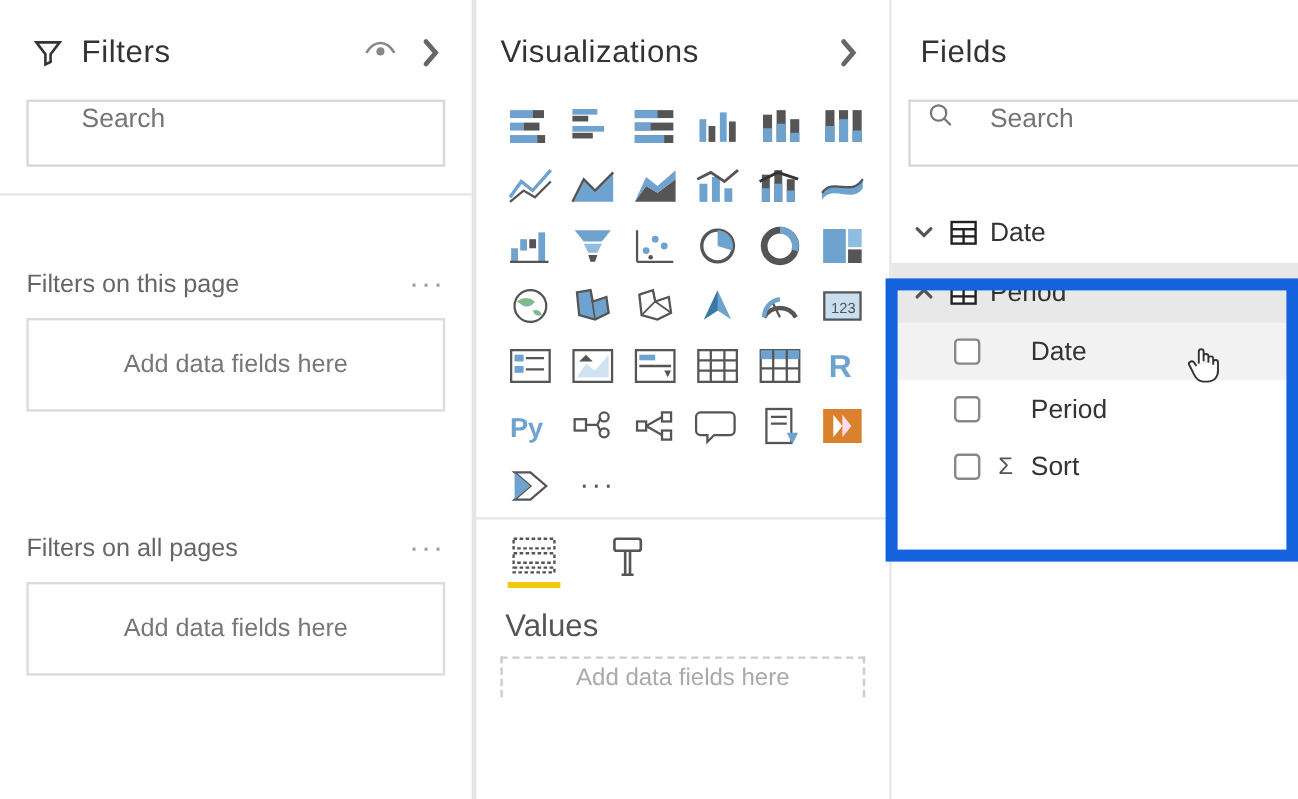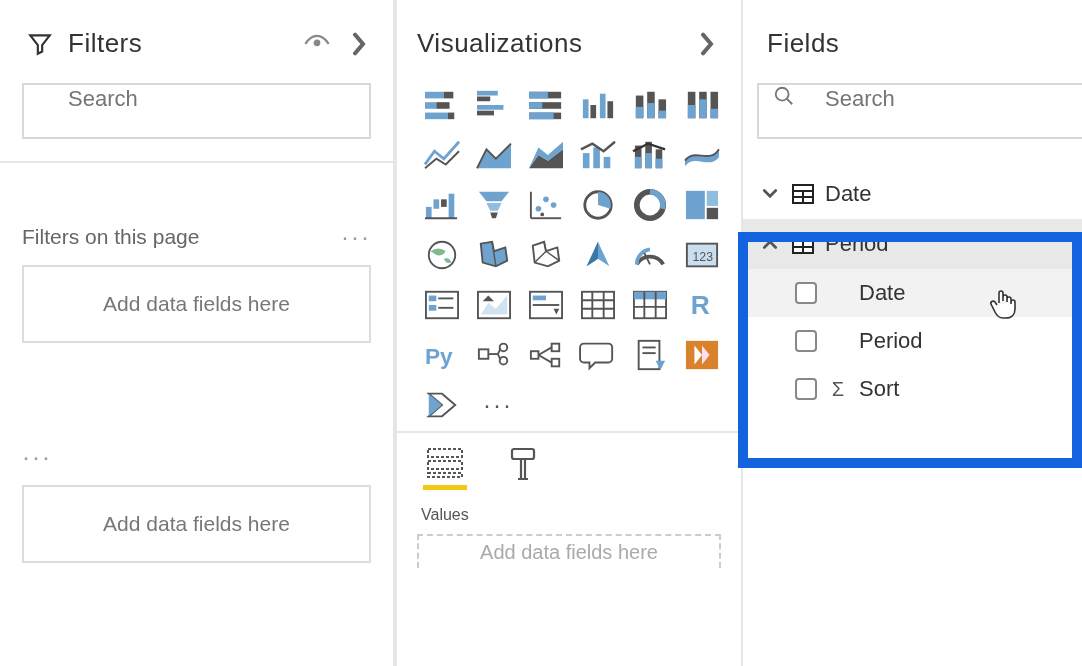--- a/index.html
+++ b/index.html
@@ -95,21 +95,21 @@
     align-items:center;
   }
   .theme-swatch { width:36px;height:36px; display:flex;align-items:center;justify-content:center;}
   .tabs {
     display:flex; gap:34px; padding: 14px 26px 4px 26px;
     border-top: 2px solid #e6e6e6;
     margin-top:4px;
   }
   .tab { width:44px; display:flex; flex-direction:column; align-items:center; cursor:pointer; padding-bottom:6px;}
   .tab.active { border-bottom: 5px solid #f2c811; }
-  .values-label { padding: 12px 24px 4px 24px; font-size:16px; color:#555;}
+  .values-label { padding: 12px 24px 4px 24px; font-size:26px; color:#555;}
   .values-drop {
     margin: 6px 20px 0 20px;
     border:2px dashed #ccc; border-bottom:none;
     height:34px;
     display:flex;align-items:center;justify-content:center;
     font-size:20px; color:#aaa;
     overflow:hidden;
   }
 
   
@@ -208,20 +208,21 @@
         <span class="section-title">Filters on this page</span>
         <span class="dots">···</span>
       </div>
       <div class="dropzone">
         <span>Add data fields here</span>
       </div>
     </div>
 
     <div class="filter-section">
       <div class="section-row">
+        <span class="section-title">Filters on all pages</span>
         <span class="dots">···</span>
       </div>
       <div class="dropzone">
         <span>Add data fields here</span>
       </div>
     </div>
   </div>
 
   <div class="pane viz-pane">
     <div class="pane-header" style="padding-left:20px;">

